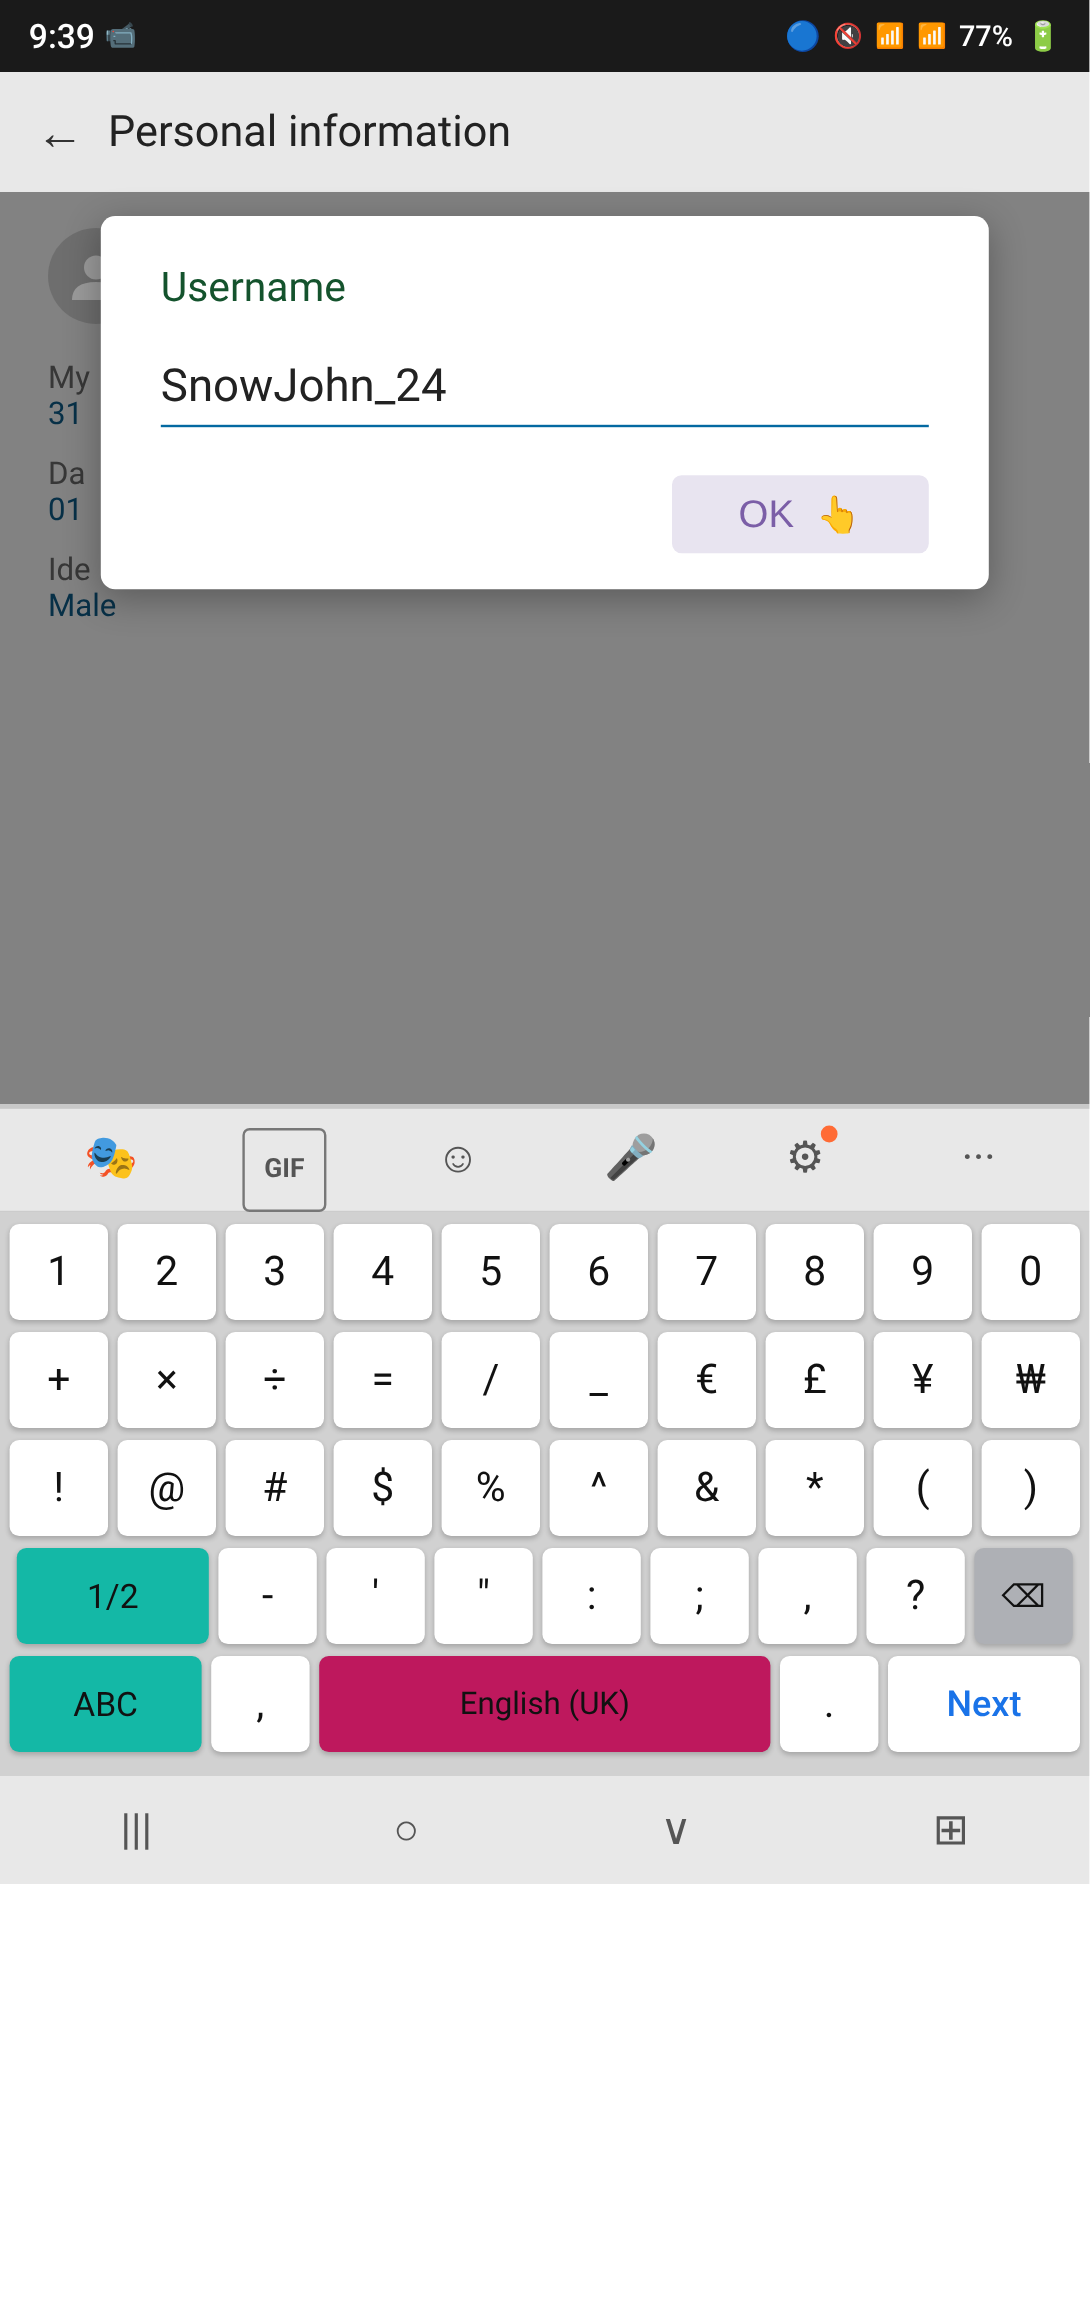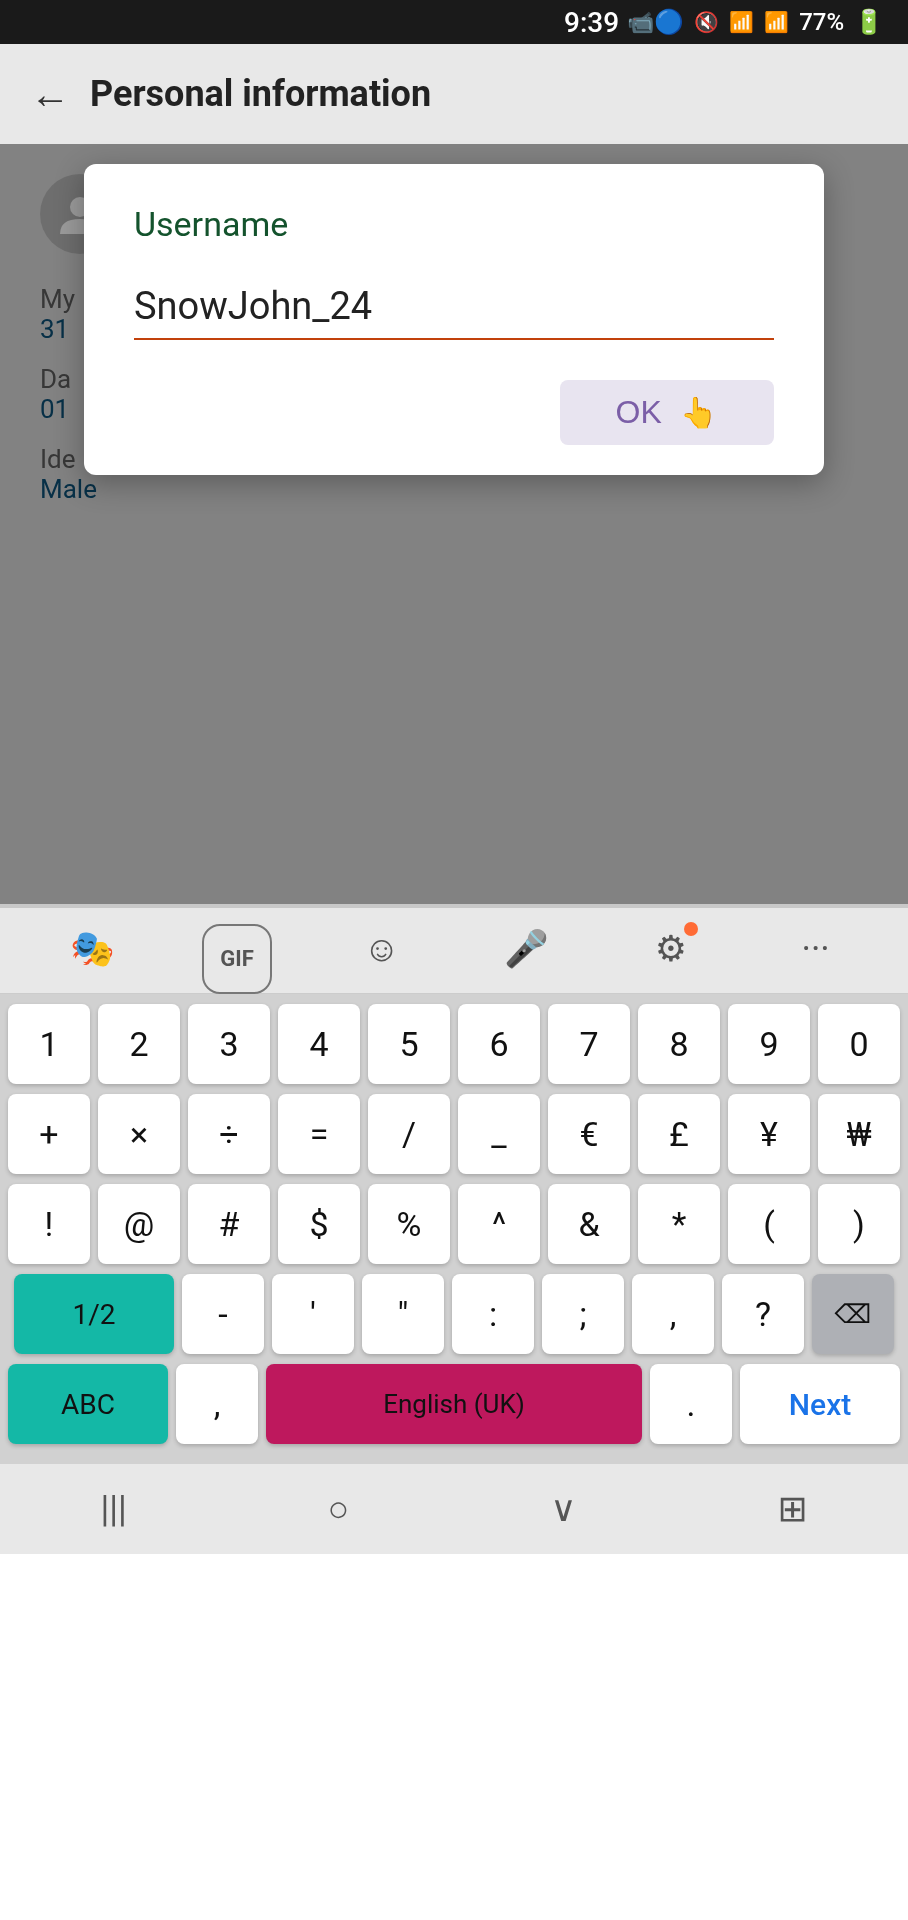--- a/index.html
+++ b/index.html
@@ -8,24 +8,24 @@
       width: 908px;
       min-height: 1920px;
       font-family: 'Roboto', Arial, sans-serif;
       background: #fff;
       overflow: hidden;
     }
 
     
     .status-bar {
       background: #1a1a1a;
-      height: 44px;
-      display: flex;
-      align-items: center;
-      justify-content: flex-end;
+      height: 60px;
+      display: flex;
+      align-items: center;
+      justify-content: space-between;
       padding: 0 24px;
       color: #fff;
       font-size: 28px;
       font-weight: 500;
     }
     .status-left { display: flex; align-items: center; gap: 8px; }
     .status-right { display: flex; align-items: center; gap: 10px; font-size: 24px; }
 
     
     .app-header {
@@ -37,21 +37,21 @@
       gap: 20px;
     }
     .back-arrow {
       font-size: 40px;
       color: #333;
       cursor: pointer;
     }
     .header-title {
       font-size: 36px;
       color: #222;
-      font-weight: 700;
+      font-weight: 400;
     }
 
     
     .background-content {
       background: #c8c8c8;
       padding: 30px 40px;
       height: 764px;
       position: relative;
       overflow: hidden;
     }
@@ -110,21 +110,21 @@
       box-shadow: 0 8px 30px rgba(0,0,0,0.3);
       position: relative;
     }
     .dialog-title {
       font-size: 34px;
       color: #14532d;
       margin-bottom: 40px;
       font-weight: 400;
     }
     .dialog-input-container {
-      border-bottom: 2px solid #c2410c;
+      border-bottom: 2px solid #0369a1;
       margin-bottom: 40px;
     }
     .dialog-input-text {
       font-size: 38px;
       color: #222;
       padding-bottom: 10px;
       display: block;
     }
     .dialog-buttons {
       display: flex;
@@ -163,21 +163,21 @@
       align-items: center;
       justify-content: center;
       font-size: 36px;
       color: #555;
       cursor: pointer;
       border-radius: 8px;
       position: relative;
     }
     .toolbar-icon.gif-icon {
       border: 2px solid #777;
-      border-radius: 18px;
+      border-radius: 6px;
       font-size: 22px;
       font-weight: bold;
       color: #555;
       margin-top: 20px;
     }
     .orange-dot {
       width: 14px;
       height: 14px;
       background: #ff6b35;
       border-radius: 50%;

